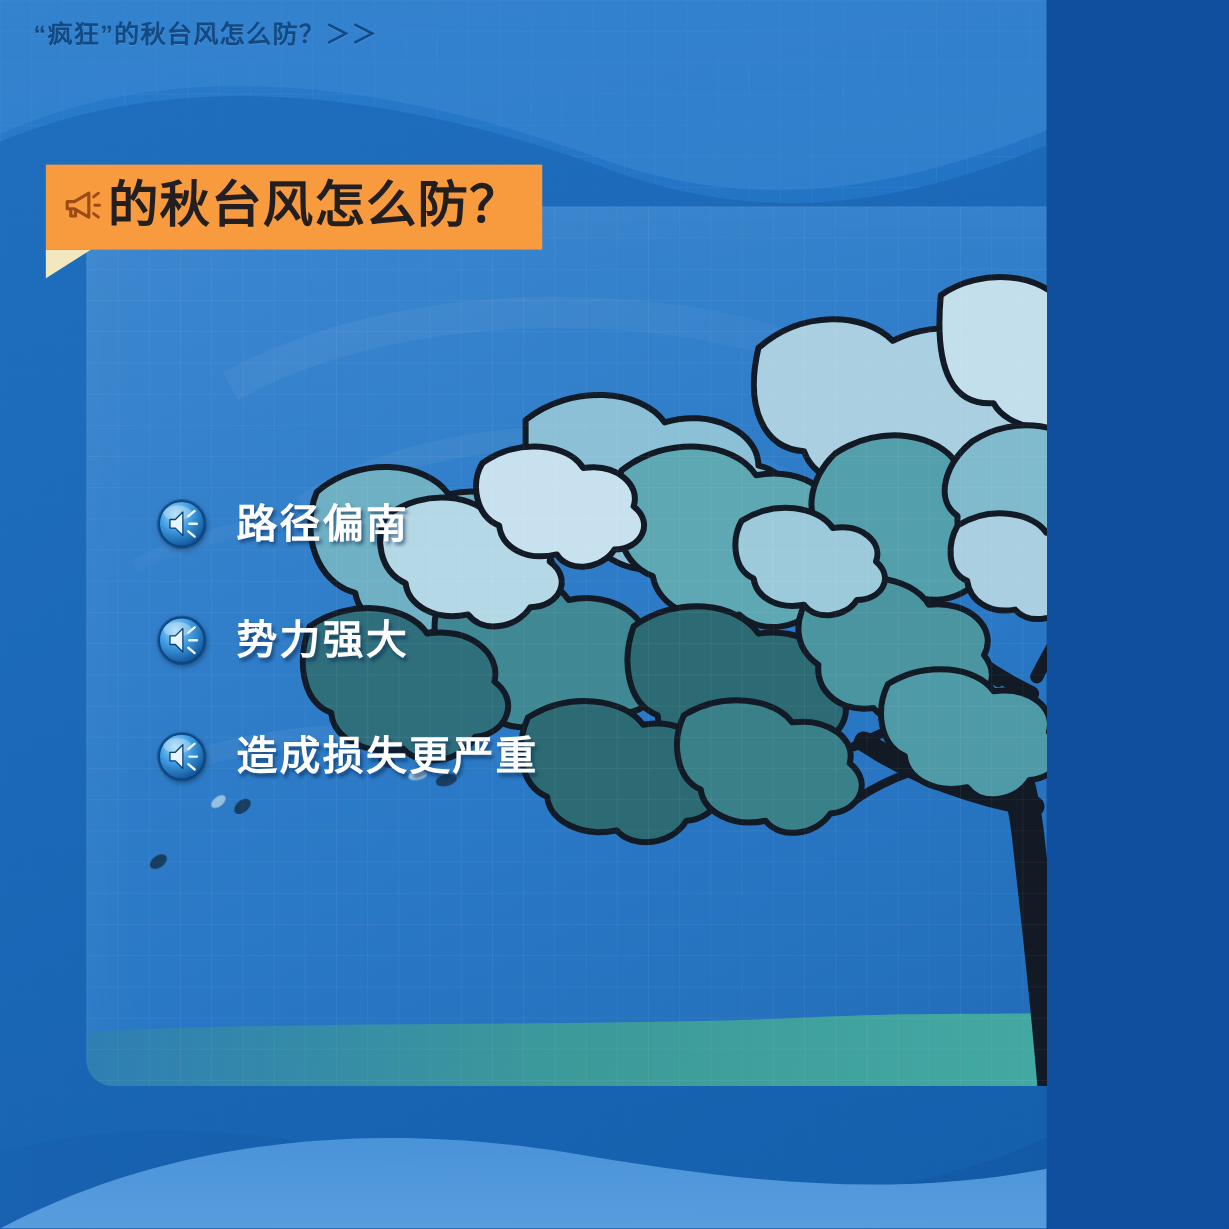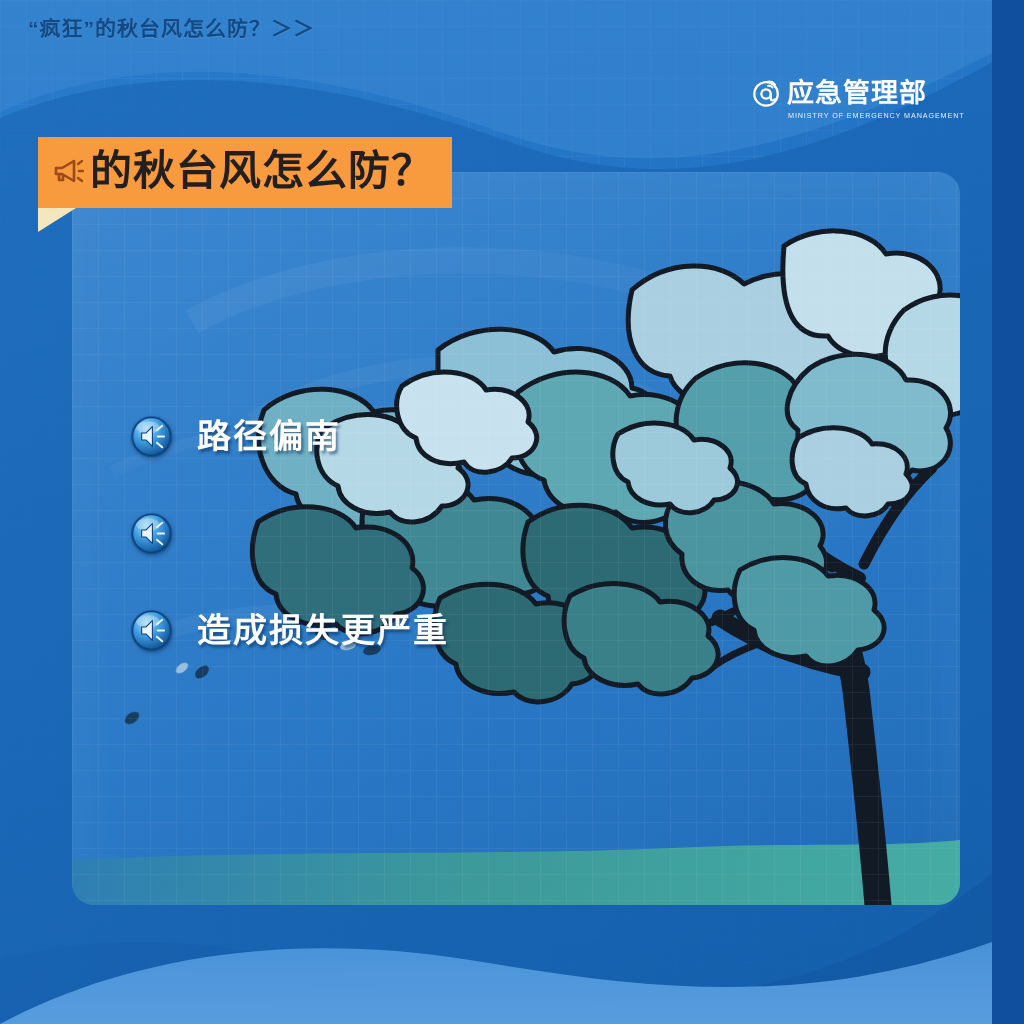--- a/index.html
+++ b/index.html
@@ -3,21 +3,21 @@
 <meta charset="utf-8">
 <title>秋台风有什么特点</title>
 <style>
   html, body {
     margin: 0;
     padding: 0;
     background: #0f4f9e;
   }
   #poster {
     position: relative;
-    width: 992px;
+    width: 872px;
     height: 1024px;
     overflow: hidden;
     font-family: "Liberation Sans", "DejaVu Sans", sans-serif;
     background: linear-gradient(170deg, #2a7ccc 0%, #2172c4 30%, #1b66ba 62%, #14579f 100%);
   }
 
   
   .bg-grid {
     position: absolute;
     inset: 0;
@@ -224,33 +224,20 @@
     <path d="M0,112 C150,44 330,70 500,132 C650,186 800,158 1024,36 L1024,0 L0,0 Z" fill="#3c89d2" opacity="0.55"></path>
     <path d="M0,118 C160,52 340,80 510,142 C664,198 812,168 1024,44 L1024,1024 L0,1024 Z" fill="url(#gTopWave)" opacity="0.85"></path>
 
     <path d="M0,960 C220,900 400,1010 640,1000 C820,992 930,930 1024,846 L1024,1024 L0,1024 Z" fill="url(#gBotDark)" opacity="0.75"></path>
 
     <path d="M0,1024 C120,960 280,930 470,960 C660,992 820,1010 1024,930 L1024,1024 Z" fill="url(#gBotWave)" opacity="0.95"></path>
   </svg>
 
   <div class="header-link">“疯狂”的秋台风怎么防？＞＞</div>
 
-  <div class="logo">
-    <div class="logo-row">
-      <svg class="logo-at" viewBox="0 0 32 32">
-        <circle cx="15" cy="17" r="12.5" fill="none" stroke="#ffffff" stroke-width="2.4"></circle>
-        <circle cx="15" cy="17" r="5" fill="none" stroke="#ffffff" stroke-width="2.4"></circle>
-        <path d="M20,17 L20,22 C20,24 23,24.5 24.5,22.5" fill="none" stroke="#ffffff" stroke-width="2.4" stroke-linecap="round"></path>
-        <path d="M16,4.2 C19.2,3.4 22.4,4.4 24.4,6.8" fill="none" stroke="#ffffff" stroke-width="2.2" stroke-linecap="round"></path>
-        <path d="M17,8.4 C19,8.1 20.8,8.8 21.8,10.2" fill="none" stroke="#ffffff" stroke-width="2" stroke-linecap="round"></path>
-      </svg>
-      <div class="logo-cn">应急管理部</div>
-    </div>
-    <div class="logo-en">MINISTRY OF EMERGENCY MANAGEMENT</div>
-  </div>
 
   <div class="card">
     <svg class="card-art" viewBox="0 0 888 733" preserveAspectRatio="none">
       <defs>
         <linearGradient id="gSwirl" x1="0" y1="0" x2="1" y2="1">
           <stop offset="0%" stop-color="#ffffff" stop-opacity="0.10"></stop>
           <stop offset="100%" stop-color="#ffffff" stop-opacity="0"></stop>
         </linearGradient>
         <linearGradient id="gGround" x1="0" y1="0" x2="1" y2="0">
           <stop offset="0%" stop-color="#2f7fb2"></stop>
@@ -376,20 +363,21 @@
           <circle cx="24" cy="24" r="23" fill="#0b3c74" opacity="0.5"></circle>
           <circle cx="24" cy="24" r="21" fill="url(#spk1)" stroke="#0a4681" stroke-width="1.4"></circle>
           <ellipse cx="20" cy="14" rx="13" ry="7" fill="#ffffff" opacity="0.28"></ellipse>
           <path d="M13,20 L18,20 L25,13 L25,35 L18,28 L13,28 Z" fill="#e9f5ff" stroke="#0b3f78" stroke-width="1.2" stroke-linejoin="round"></path>
           <g stroke="#e9f5ff" stroke-width="2.2" stroke-linecap="round">
             <path d="M30,17 L36,12"></path>
             <path d="M31,24 L38,24"></path>
             <path d="M30,31 L36,36"></path>
           </g>
         </svg>
+        <span class="bullet-label">势力强大</span>
       </li>
       <li class="bullet">
         <svg class="speaker-icon" viewBox="0 0 48 48">
           <circle cx="24" cy="24" r="23" fill="#0b3c74" opacity="0.5"></circle>
           <circle cx="24" cy="24" r="21" fill="url(#spk1)" stroke="#0a4681" stroke-width="1.4"></circle>
           <ellipse cx="20" cy="14" rx="13" ry="7" fill="#ffffff" opacity="0.28"></ellipse>
           <path d="M13,20 L18,20 L25,13 L25,35 L18,28 L13,28 Z" fill="#e9f5ff" stroke="#0b3f78" stroke-width="1.2" stroke-linejoin="round"></path>
           <g stroke="#e9f5ff" stroke-width="2.2" stroke-linecap="round">
             <path d="M30,17 L36,12"></path>
             <path d="M31,24 L38,24"></path>

